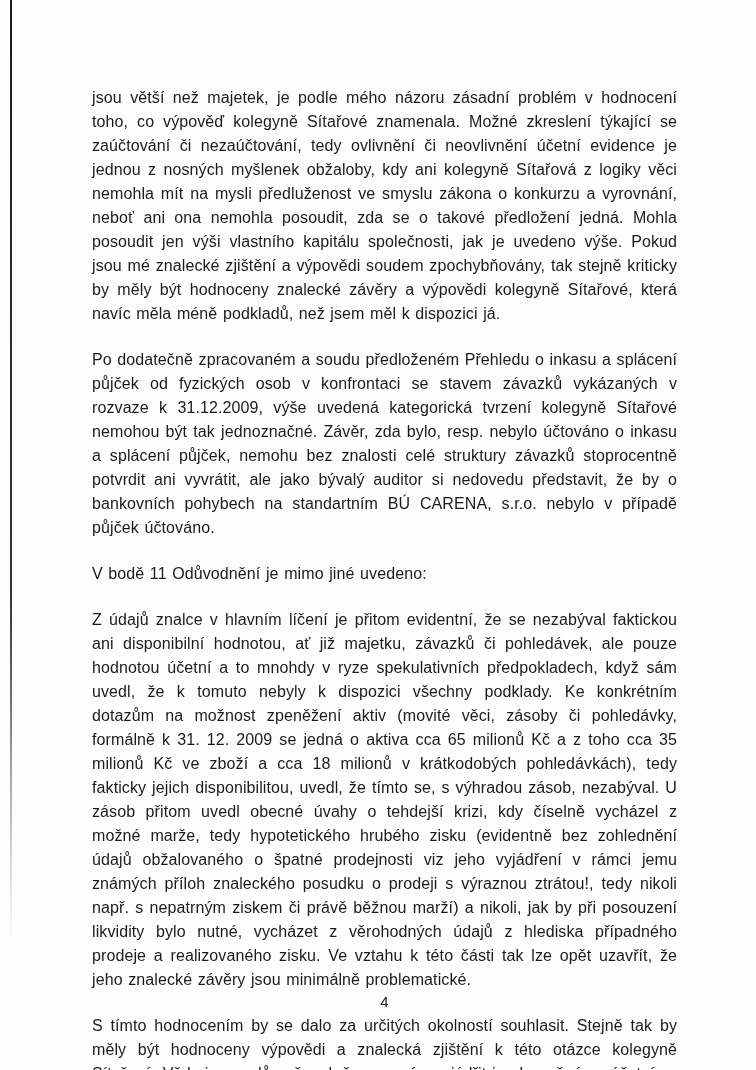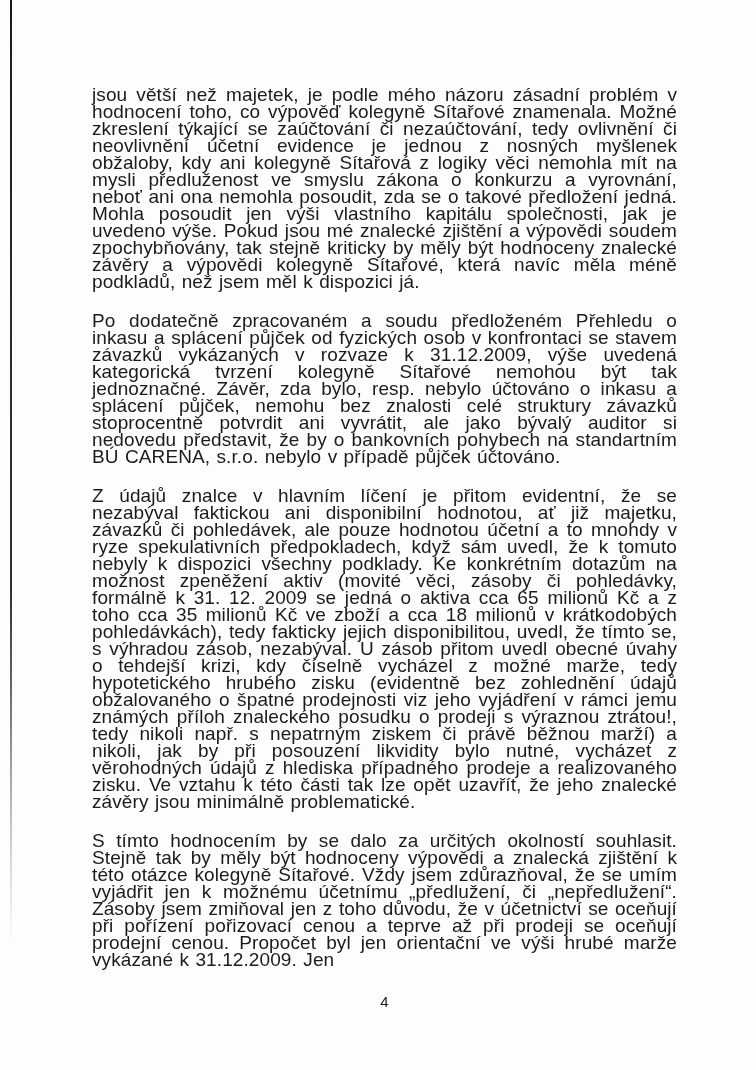--- a/index.html
+++ b/index.html
@@ -34,22 +34,22 @@
     );
   }
   .content {
     position: absolute;
     left: 92px;
     top: 86px;
     width: 585px;
   }
   .content p {
     margin: 0 0 22px 0;
-    font-size: 19px;
-    line-height: 17px;
+    font-size: 16px;
+    line-height: 24px;
     text-align: justify;
     text-align-last: left;
     letter-spacing: 0.1px;
     word-spacing: 1px;
   }
   .content p.quote-italic {
   }
   .page-number {
     position: absolute;
     left: 92px;
@@ -61,17 +61,18 @@
   }
 </style>
 </head>
 <body>
 
 <div class="scan-line"></div>
 
 <div class="content">
   <p>jsou větší než majetek, je podle mého názoru zásadní problém v hodnocení toho, co výpověď kolegyně Sítařové znamenala. Možné zkreslení týkající se zaúčtování či nezaúčtování, tedy ovlivnění či neovlivnění účetní evidence je jednou z nosných myšlenek obžaloby, kdy ani kolegyně Sítařová z logiky věci nemohla mít na mysli předluženost ve smyslu zákona o konkurzu a vyrovnání, neboť ani ona nemohla posoudit, zda se o takové předložení jedná. Mohla posoudit jen výši vlastního kapitálu společnosti, jak je uvedeno výše. Pokud jsou mé znalecké zjištění a výpovědi soudem zpochybňovány, tak stejně kriticky by měly být hodnoceny znalecké závěry a výpovědi kolegyně Sítařové, která navíc měla méně podkladů, než jsem měl k dispozici já.</p>
   <p>Po dodatečně zpracovaném a soudu předloženém Přehledu o inkasu a splácení půjček od fyzických osob v konfrontaci se stavem závazků vykázaných v rozvaze k 31.12.2009, výše uvedená kategorická tvrzení kolegyně Sítařové nemohou být tak jednoznačné. Závěr, zda bylo, resp. nebylo účtováno o inkasu a splácení půjček, nemohu bez znalosti celé struktury závazků stoprocentně potvrdit ani vyvrátit, ale jako bývalý auditor si nedovedu představit, že by o bankovních pohybech na standartním BÚ CARENA, s.r.o. nebylo v případě půjček účtováno.</p>
+  <p>V bodě 11 Odůvodnění je mimo jiné uvedeno:</p>
   <p class="quote-italic">Z údajů znalce v hlavním líčení je přitom evidentní, že se nezabýval faktickou ani disponibilní hodnotou, ať již majetku, závazků či pohledávek, ale pouze hodnotou účetní a to mnohdy v ryze spekulativních předpokladech, když sám uvedl, že k tomuto nebyly k dispozici všechny podklady. Ke konkrétním dotazům na možnost zpeněžení aktiv (movité věci, zásoby či pohledávky, formálně k 31. 12. 2009 se jedná o aktiva cca 65 milionů Kč a z toho cca 35 milionů Kč ve zboží a cca 18 milionů v krátkodobých pohledávkách), tedy fakticky jejich disponibilitou, uvedl, že tímto se, s výhradou zásob, nezabýval. U zásob přitom uvedl obecné úvahy o tehdejší krizi, kdy číselně vycházel z možné marže, tedy hypotetického hrubého zisku (evidentně bez zohlednění údajů obžalovaného o špatné prodejnosti viz jeho vyjádření v rámci jemu známých příloh znaleckého posudku o prodeji s výraznou ztrátou!, tedy nikoli např. s nepatrným ziskem či právě běžnou marží) a nikoli, jak by při posouzení likvidity bylo nutné, vycházet z věrohodných údajů z hlediska případného prodeje a realizovaného zisku. Ve vztahu k této části tak lze opět uzavřít, že jeho znalecké závěry jsou minimálně problematické.</p>
   <p>S tímto hodnocením by se dalo za určitých okolností souhlasit. Stejně tak by měly být hodnoceny výpovědi a znalecká zjištění k této otázce kolegyně Sítařové. Vždy jsem zdůrazňoval, že se umím vyjádřit jen k možnému účetnímu „předlužení, či „nepředlužení“. Zásoby jsem zmiňoval jen z toho důvodu, že v účetnictví se oceňují při pořízení pořizovací cenou a teprve až při prodeji se oceňují prodejní cenou. Propočet byl jen orientační ve výši hrubé marže vykázané k 31.12.2009. Jen</p>
 </div>
 
 <div class="page-number">4</div>
 
 </body></html>

